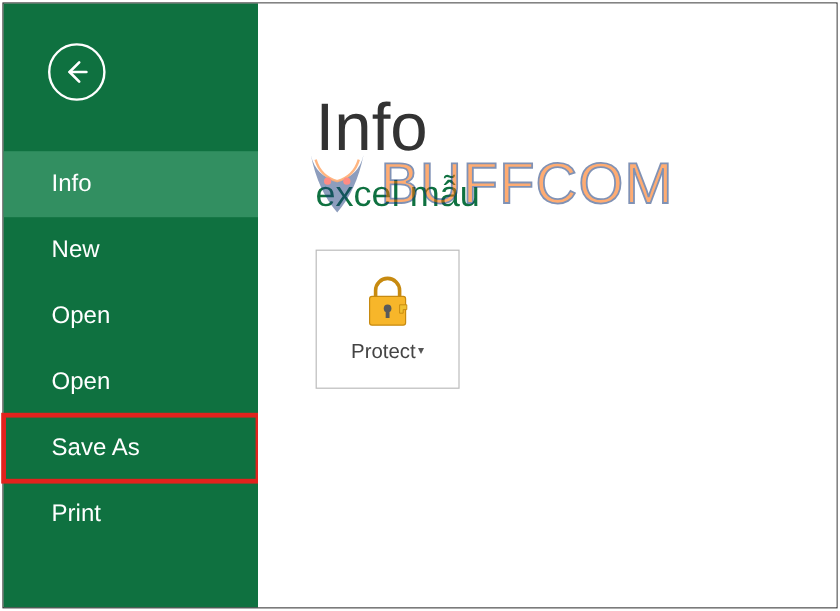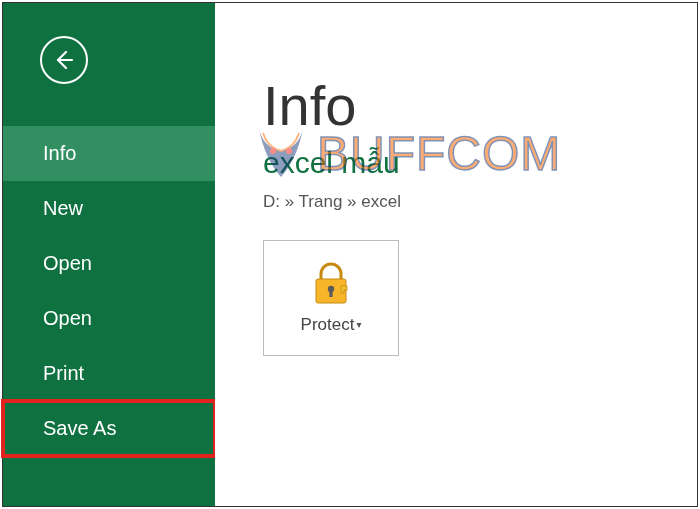--- a/index.html
+++ b/index.html
@@ -80,21 +80,21 @@
       font-size: 17px;
       color: #555555;
       margin-top: 12px;
     }
     .protect-row {
       display: flex;
       align-items: flex-start;
       margin-top: 28px;
     }
     .protect-btn {
-      width: 136px;
+      width: 120px;
       height: 116px;
       border: 1px solid #bcbcbc;
       background: #ffffff;
       display: flex;
       flex-direction: column;
       align-items: center;
       justify-content: center;
       cursor: pointer;
     }
     .lock-icon {
@@ -168,33 +168,32 @@
       </div>
       <div class="side-item">
         <span>New</span>
       </div>
       <div class="side-item">
         <span>Open</span>
       </div>
       <div class="side-item">
         <span>Open</span>
       </div>
-      <div class="side-item">
-        <span>Print</span>
-      </div>
       <div class="side-item highlight">
         <span>Save As</span>
+      </div>
+      <div class="side-item">
+        <span>Print</span>
       </div>
     </div>
   </div>
 
   <div class="content">
     <div class="page-title">Info</div>
     <div class="file-name">excel mẫu</div>
-    <div class="file-path">D: » Trang » excel</div>
 
     <div class="protect-row">
       <div class="protect-btn">
         <svg class="lock-icon" width="46" height="46" viewBox="0 0 46 46">
           <rect x="8" y="18" width="30" height="24" rx="2" fill="#f7b62a" stroke="#c78a10" stroke-width="1"></rect>
           <path d="M13 18 V13 a10 10 0 0 1 20 0 V18" fill="none" stroke="#c78a10" stroke-width="3"></path>
           <circle cx="23" cy="28" r="3.2" fill="#5a5a5a"></circle>
           <rect x="21.4" y="29" width="3.2" height="7" fill="#5a5a5a"></rect>
           <path d="M33 25 l6 0 l0 4 l-3 0 l0 3 l-3 0 z" fill="#f0c030" stroke="#c78a10" stroke-width="0.8"></path>
         </svg>

